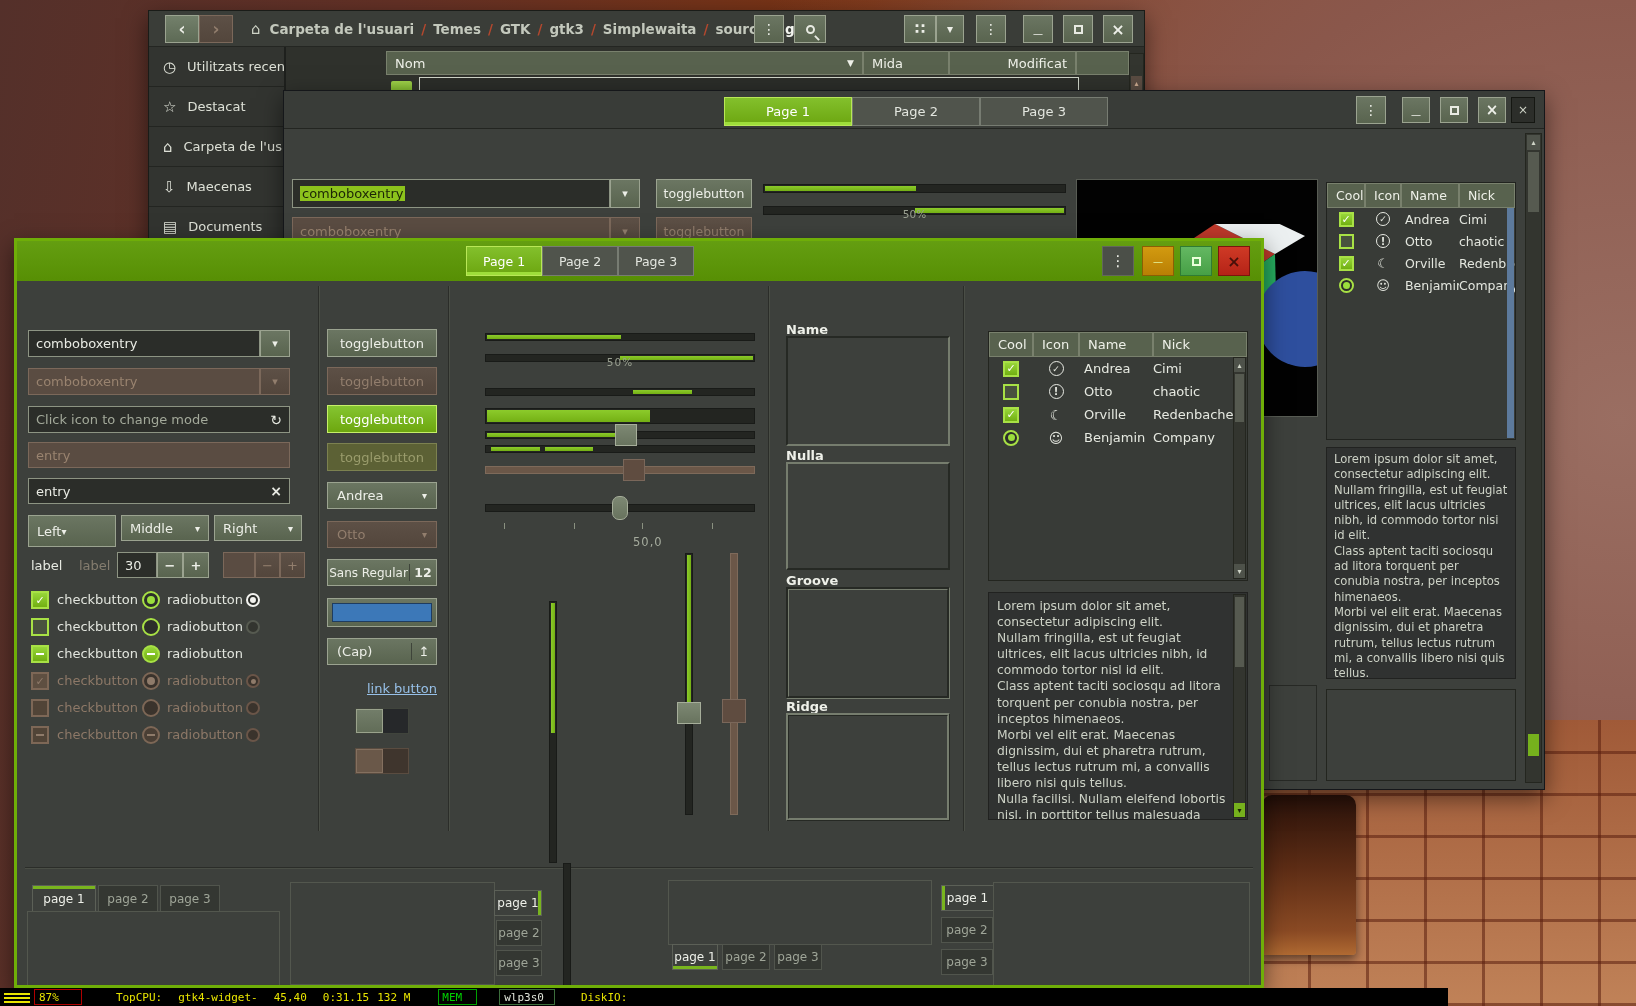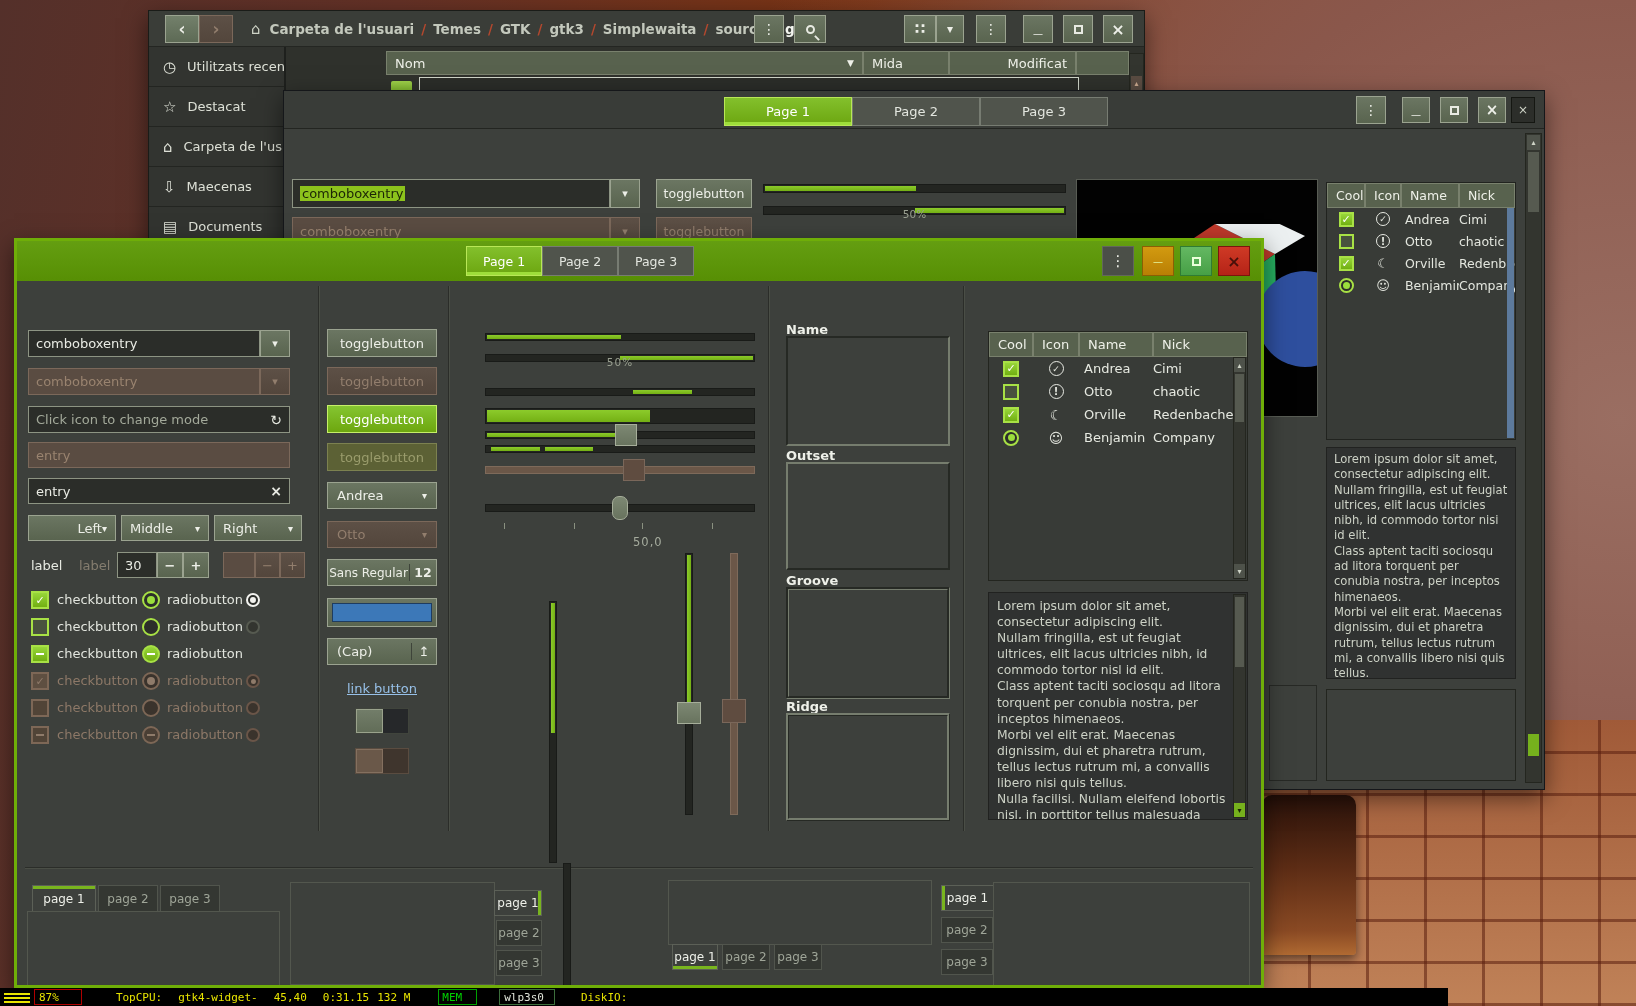--- a/index.html
+++ b/index.html
@@ -338,21 +338,21 @@
         <span class="ph">Click icon to change mode</span>
         <span style="margin-left:auto;color:#e8eae2;font-size:14px">↻</span>
       </div>
     <div class="ent dis abs" style="left:11px;top:161px;width:262px;height:26px">
         <span>entry</span>
       </div>
     <div class="ent abs" style="left:11px;top:197px;width:262px;height:26px">
         <span>entry</span>
         <span style="margin-left:auto;font-size:14px;font-weight:bold">×</span>
       </div>
-    <div class="btn abs" style="left:11px;top:234px;width:88px;height:26px;justify-content:flex-end;padding:8px 8px">
+    <div class="btn abs" style="left:11px;top:234px;width:88px;height:32px;justify-content:flex-start;padding:8px 8px">
         <span>Left</span>
         <span style="font-size:10px">▾</span>
       </div>
     <div class="btn abs" style="left:104px;top:234px;width:88px;height:26px;justify-content:space-between;padding:0 8px">
         <span>Middle</span>
         <span style="font-size:10px">▾</span>
       </div>
     <div class="btn abs" style="left:197px;top:234px;width:88px;height:26px;justify-content:space-between;padding:0 8px">
         <span>Right</span>
         <span style="font-size:10px">▾</span>
@@ -457,21 +457,21 @@
         <span style="width:26px;text-align:center;font-weight:bold;font-size:12.5px">12</span>
       </div>
     <div class="btn abs" style="left:310px;top:317px;width:110px;height:29px;padding:4px">
         <span style="flex:1;height:100%;background:#3c78b8;border:1px solid #1e3c60;display:block"></span>
       </div>
     <div class="btn abs" style="left:310px;top:357px;width:110px;height:27px;padding:0">
         <span style="flex:1;padding-left:9px;text-align:left">(Cap)</span>
         <span style="width:1px;height:17px;background:#3e443a"></span>
         <span style="width:24px;text-align:center;font-size:13px">↥</span>
       </div>
-    <div class="abs" style="left:310px;top:397px;width:110px;text-align:center"><span style="color:#97c0e8;text-decoration:underline;font-size:13px">link button</span></div>
+    <div class="abs" style="left:310px;top:397px;width:110px;text-align:right"><span style="color:#97c0e8;text-decoration:underline;font-size:13px">link button</span></div>
     <div class="abs" style="left:338px;top:427px;width:54px;height:26px;background:#26282a;border:1px solid #40443c">
         <span style="position:absolute;left:0;top:0;width:27px;height:24px;background:linear-gradient(#727d69,#626d58);border:1px solid #9aa28c;display:block"></span>
       </div>
     <div class="abs" style="left:338px;top:467px;width:54px;height:26px;background:#3f352d;border:1px solid #5a4c40">
         <span style="position:absolute;left:0;top:0;width:27px;height:24px;background:#6a5849;border:1px solid #84705f;display:block"></span>
       </div>
 
     <div class="prog abs" style="left:468px;top:52px;width:270px;height:8px">
         <div class="fill" style="left:1px;width:50%"></div>
       </div>
@@ -518,21 +518,21 @@
         </div>
       <div class="hnd" style="left:0;top:149px;width:24px;height:22px"></div>
     </div>
     <div class="abs" style="left:705px;top:272px;width:24px;height:262px">
       <div style="position:absolute;left:8px;top:0;width:8px;height:262px;background:#6b5748;border:1px solid #7e6a5a"></div>
       <div class="hnd dis" style="left:0;top:146px;width:24px;height:24px"></div>
     </div>
 
     <span class="frm" style="left:769px;top:41px">Name</span>
     <div class="abs" style="left:769px;top:55px;width:164px;height:110px;border:2px inset #767d6e"></div>
-    <span class="frm" style="left:769px;top:167px">Outset</span>
+    <span class="frm" style="left:769px;top:167px">Nulla</span>
     <div class="abs" style="left:769px;top:181px;width:164px;height:108px;border:2px outset #767d6e"></div>
     <span class="frm" style="left:769px;top:292px">Groove</span>
     <div class="abs" style="left:769px;top:306px;width:164px;height:112px;border:3px groove #767d6e"></div>
     <span class="frm" style="left:769px;top:418px">Ridge</span>
     <div class="abs" style="left:769px;top:432px;width:164px;height:108px;border:3px ridge #767d6e"></div>
 
     <div class="abs" style="left:971px;top:50px;width:260px;height:250px;border:1px solid #23251f;background:#383b37;overflow:hidden">
       <div class="row" style="height:25px">
         <div class="colh" style="width:44px;height:25px">Cool</div>
         <div class="colh" style="width:46px;height:25px">Icon</div>

